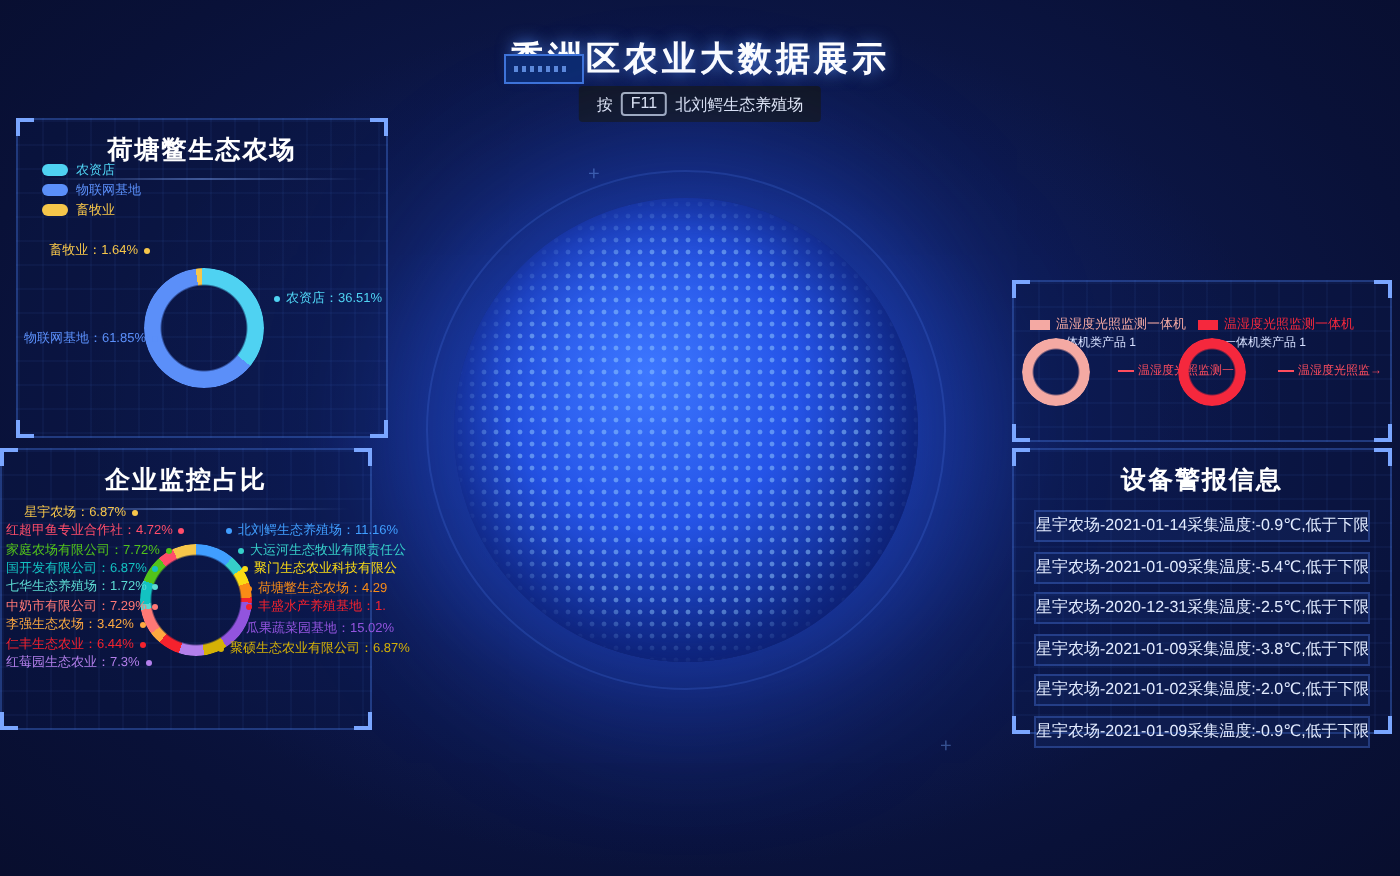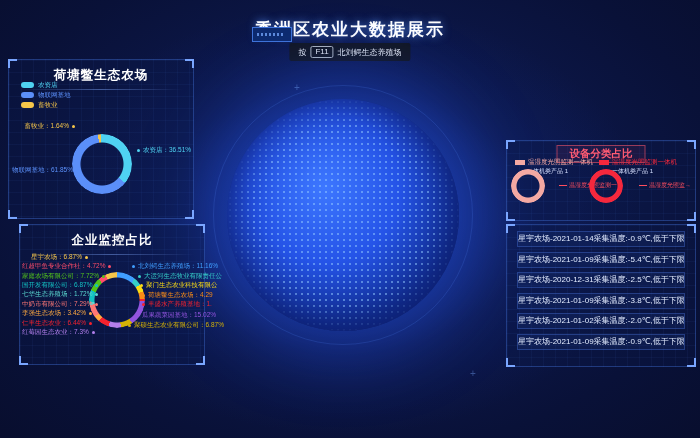--- a/index.html
+++ b/index.html
@@ -51,21 +51,21 @@
   .corner{position:absolute;width:7px;height:7px;border:0 solid #7aa6ff;}
   .c-tl{left:-1px;top:-1px;border-left-width:2px;border-top-width:2px;}
   .c-tr{right:-1px;top:-1px;border-right-width:2px;border-top-width:2px;}
   .c-bl{left:-1px;bottom:-1px;border-left-width:2px;border-bottom-width:2px;}
   .c-br{right:-1px;bottom:-1px;border-right-width:2px;border-bottom-width:2px;}
   .panel-title{text-align:center;color:#fff;font-weight:bold;font-size:12.5px;
     letter-spacing:1px;padding-top:7px;}
   .divider{height:1px;margin:5px 10px 0;
     background:linear-gradient(90deg, rgba(0,0,0,0), rgba(130,170,255,.45), rgba(0,0,0,0));}
   .p-industry{left:8px;top:59px;width:184px;height:158px;}
-  .p-enterprise{left:19px;top:224px;width:184px;height:139px;}
+  .p-enterprise{left:0;top:224px;width:184px;height:139px;}
   .p-devices{left:506px;top:57px;width:188px;height:81px;}
   .p-class{left:506px;top:140px;width:188px;height:79px;}
   .p-alarms{left:506px;top:224px;width:188px;height:141px;}
   
   .donut{position:absolute;border-radius:50%;
     -webkit-mask:radial-gradient(circle closest-side, rgba(0,0,0,0) var(--hole), #000 calc(var(--hole) + 1px));
     mask:radial-gradient(circle closest-side, rgba(0,0,0,0) var(--hole), #000 calc(var(--hole) + 1px));}
   .d-ind{left:63px;top:74px;width:60px;height:60px;--hole:21px;}
   .d-ent{left:69px;top:47px;width:56px;height:56px;--hole:22px;}
   .d-green{left:63px;top:23px;width:46px;height:46px;--hole:16px;}
@@ -169,21 +169,20 @@
     <div class="lbl lbl-l" style="left: 116px; top: 86px; color: rgb(146, 84, 222);">瓜果蔬菜园基地：15.02%</div>
     <div class="lbl lbl-l" style="left: 108px; top: 96px; color: rgb(212, 177, 6);">聚硕生态农业有限公司：6.87%</div>
   </div>
 
 
   <div class="panel p-class">
     <span class="corner c-tl"></span>
       <span class="corner c-tr"></span>
     <span class="corner c-bl"></span>
       <span class="corner c-br"></span>
-    <div class="class-title">设备分类占比</div>
     <div class="cls-legend" style="left:8px;top:17px;">
       <span class="cls-swatch" style="background: rgb(244, 169, 163);"></span>
       <span style="color: rgb(244, 169, 163);">温湿度光照监测一体机</span>
     </div>
     <div class="cls-sub" style="left:15px;top:26px;">一体机类产品 1</div>
     <div class="donut d-small-l" style="background: conic-gradient(rgb(244, 169, 163) 0deg, rgb(244, 169, 163) 360deg);"></div>
     <div class="cls-call" style="left:52px;top:40px;">温湿度光照监测一→</div>
     <div class="cls-legend" style="left:92px;top:17px;">
       <span class="cls-swatch" style="background: rgb(245, 40, 61);"></span>
       <span style="color: rgb(245, 40, 61);">温湿度光照监测一体机</span>
@@ -191,20 +190,21 @@
     <div class="cls-sub" style="left:100px;top:26px;">一体机类产品 1</div>
     <div class="donut d-small-r" style="background: conic-gradient(rgb(245, 40, 61) 0deg, rgb(245, 40, 61) 360deg);"></div>
     <div class="cls-call" style="left:132px;top:40px;">温湿度光照监→</div>
   </div>
 
   <div class="panel p-alarms">
     <span class="corner c-tl"></span>
       <span class="corner c-tr"></span>
     <span class="corner c-bl"></span>
       <span class="corner c-br"></span>
+    <div class="panel-title">设备警报信息</div>
     <div class="alarm-rows">
       <div class="alarm-row">星宇农场-2021-01-14采集温度:-0.9℃,低于下限:0℃</div>
       <div class="alarm-row">星宇农场-2021-01-09采集温度:-5.4℃,低于下限:0℃</div>
       <div class="alarm-row">星宇农场-2020-12-31采集温度:-2.5℃,低于下限:0℃</div>
       <div class="alarm-row">星宇农场-2021-01-09采集温度:-3.8℃,低于下限:0℃</div>
       <div class="alarm-row">星宇农场-2021-01-02采集温度:-2.0℃,低于下限:0℃</div>
       <div class="alarm-row">星宇农场-2021-01-09采集温度:-0.9℃,低于下限:0℃</div>
     </div>
   </div>
 

